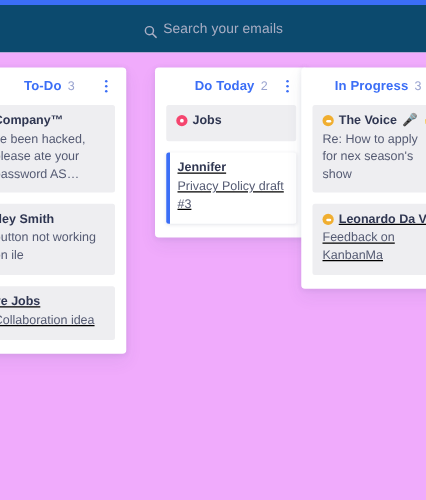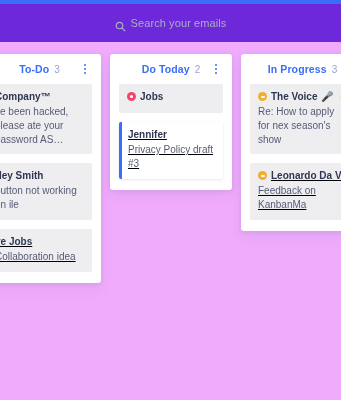--- a/index.html
+++ b/index.html
@@ -11,21 +11,21 @@
   }
   #app { position: relative; width: 341px; height: 400px; background: #f4f5f9; }
 
   .top-accent {
     position: absolute; top: 0; left: 0; width: 341px; height: 4px;
     background: #3b6ef6;
   }
 
   .search-bar {
     position: absolute; top: 4px; left: 0; width: 341px; height: 38px;
-    background: #6d28d9;
+    background: #0c4a6e;
     display: flex; align-items: center; justify-content: center;
   }
   .search-inner { display: flex; align-items: center; gap: 5px; }
   .search-icon { width: 11px; height: 11px; display: block; }
   .search-placeholder {
     font-size: 11px; color: #a9aec4; letter-spacing: .1px;
   }
 
   .board {
     position: absolute; top: 42px; left: 0; width: 341px; height: 358px;
@@ -34,21 +34,21 @@
 
   .column {
     position: absolute;
     top: 12px;
     background: #ffffff;
     border-radius: 3px;
     box-shadow: 0 1px 4px rgba(60,70,110,.10), 0 6px 14px rgba(60,70,110,.07);
     padding: 0 9px 11px 9px;
   }
   .col-todo     { left: -22px; width: 123px; }
-  .col-dotoday  { left: 110px; width: 122px; }
+  .col-dotoday  { left: 124px; width: 122px; }
   .col-progress { left: 241px; width: 123px; }
 
   .col-header {
     height: 30px;
     display: flex; align-items: center; justify-content: center;
     position: relative;
     padding: 0 2px;
   }
   .col-title {
     font-size: 10.5px; font-weight: bold; color: #3b6ef6; letter-spacing: .1px;

